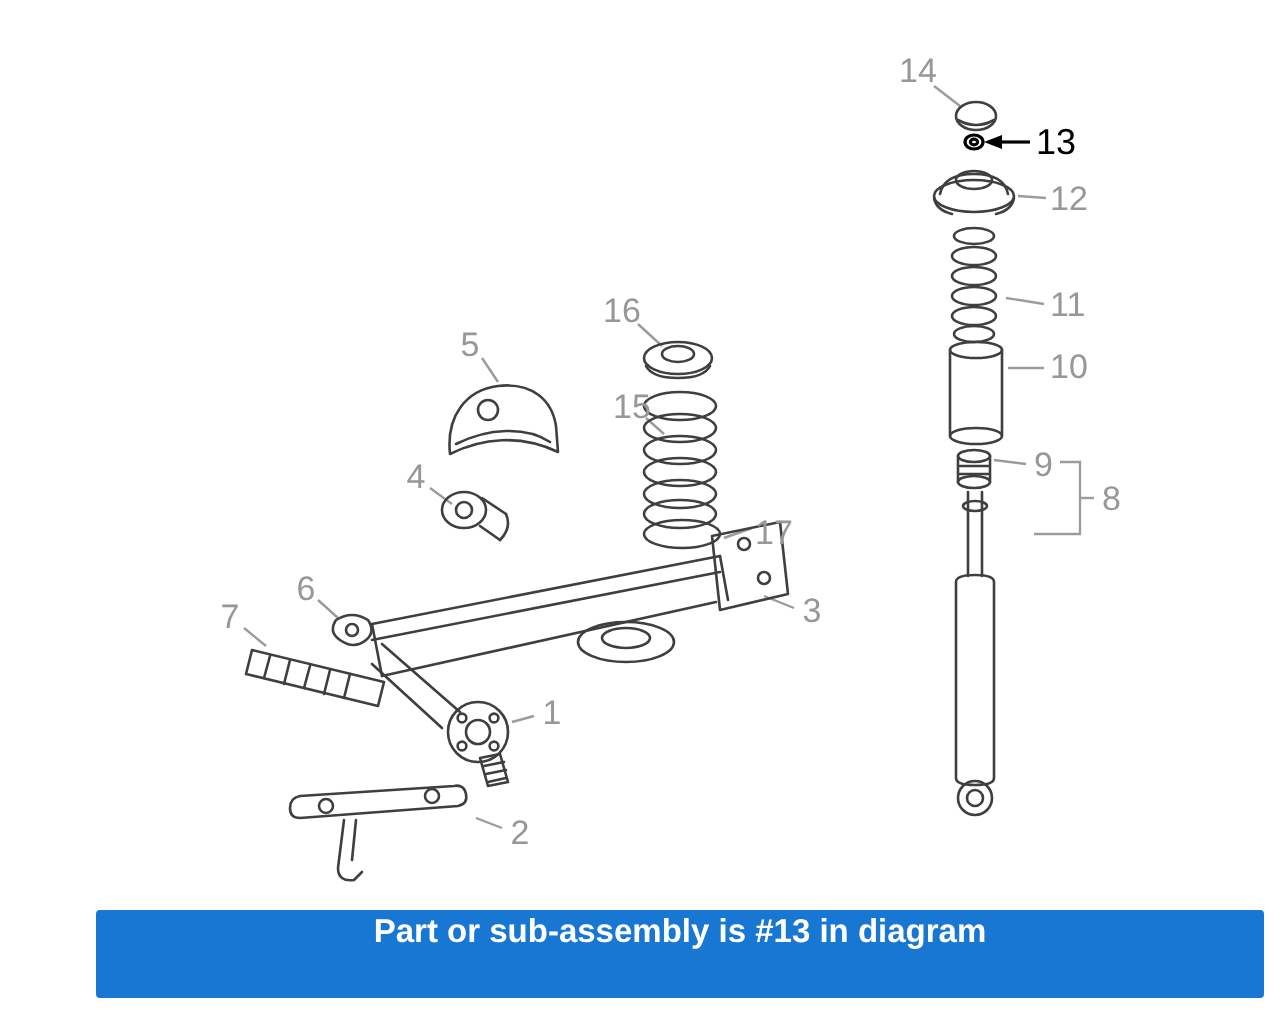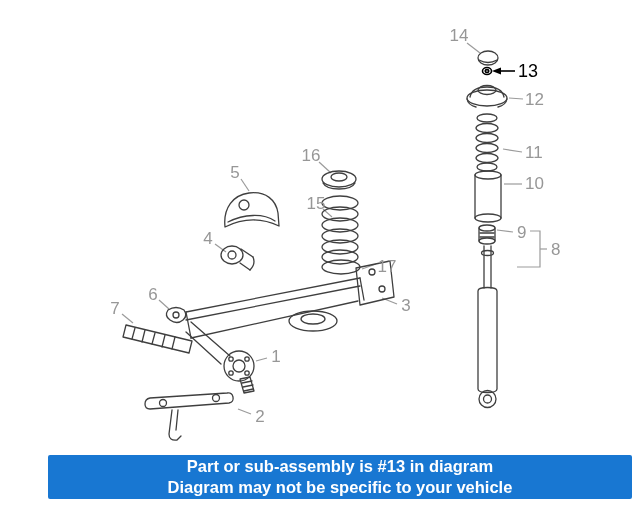--- a/index.html
+++ b/index.html
@@ -193,16 +193,15 @@
     <text class="plabel" x="188" y="244" text-anchor="middle">4</text>
     <text class="plabel" x="133" y="300" text-anchor="middle">6</text>
     <text class="plabel" x="95" y="314" text-anchor="middle">7</text>
     <text class="plabel" x="386" y="311" text-anchor="middle">3</text>
     <text class="plabel" x="256" y="362" text-anchor="middle">1</text>
     <text class="plabel" x="240" y="422" text-anchor="middle">2</text>
   </svg>
 
   <div class="banner">
     <div>Part or sub-assembly is #13 in diagram</div>
-    <div>Diagram may not be specific to your vehicle</div>
   </div>
 
 </div>
 
 </body></html>

